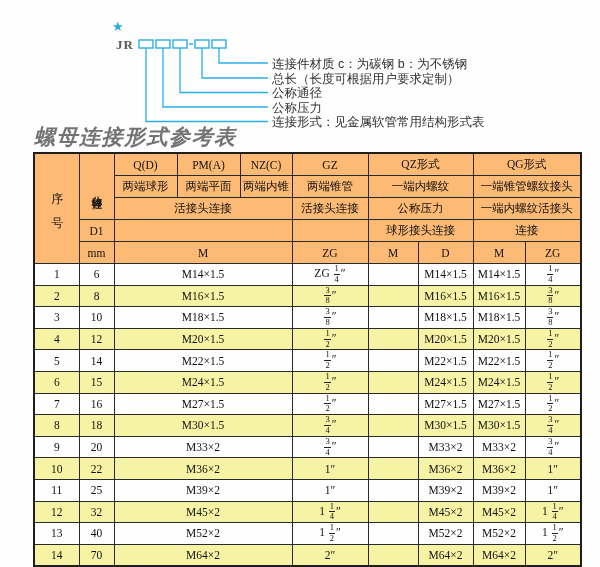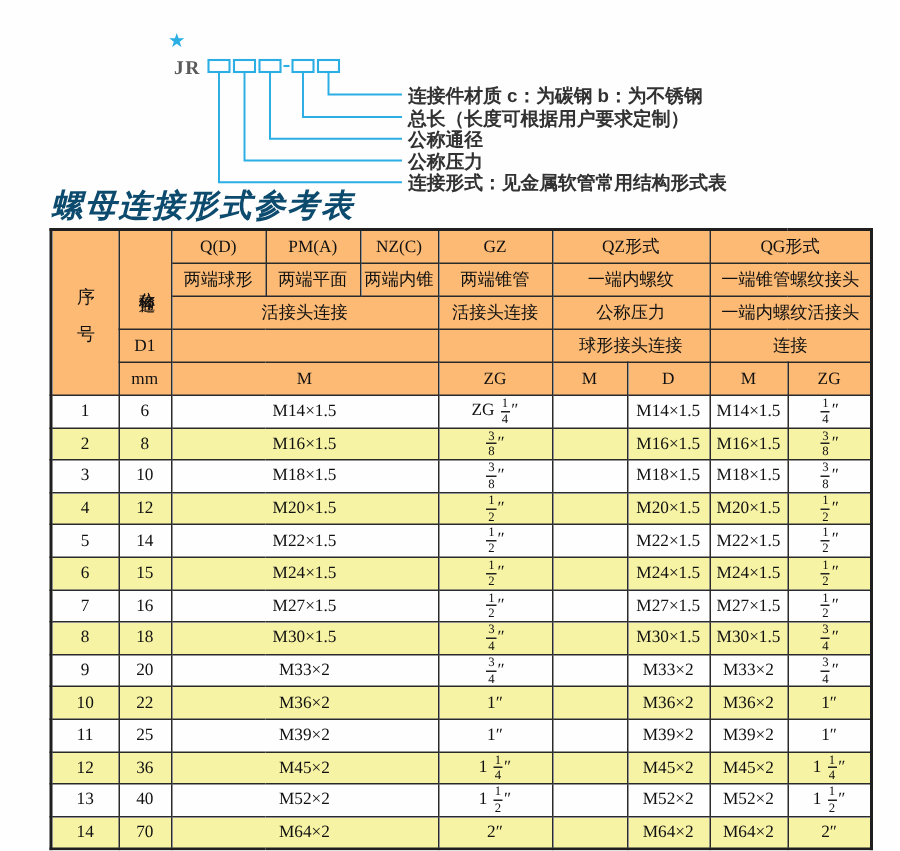--- a/index.html
+++ b/index.html
@@ -22,26 +22,26 @@
   .diagram-heading .star{color:#2aaee4;font-size:13px;}
   .code-prefix{
     position:absolute;left:116px;top:37px;
     font-family:Liberation Serif, serif;
     font-weight:bold;font-size:13px;color:#5a5a5a;letter-spacing:1px;
   }
   .diagram svg{position:absolute;left:0;top:0;}
   .diagram-label{
     position:absolute;left:272px;height:15px;
     font-family:"Liberation Sans","DejaVu Sans",sans-serif;
-    font-weight:bold;font-size:12.5px;color:#323232;white-space:nowrap;
+    font-weight:normal;font-size:12.5px;color:#323232;white-space:nowrap;
   }
   
   .table-title{
     position:absolute;left:34px;top:123px;
-    font-weight:bold;font-style:italic;font-size:21px;color:#0c4a6e;
+    font-weight:bold;font-style:italic;font-size:21px;color:#737373;
     letter-spacing:1.5px;
   }
   
   .ref-table{
     position:absolute;left:33px;top:152px;
     width:547px;height:408px;
     border-collapse:collapse;table-layout:fixed;
     border:2px solid #1f1f1f;
     font-size:11.5px;color:#111;
   }
@@ -319,21 +319,21 @@
           <td colspan="1">25</td>
           <td colspan="3">M39×2</td>
           <td colspan="1">1″</td>
           <td colspan="1"></td>
           <td colspan="1">M39×2</td>
           <td colspan="1">M39×2</td>
           <td colspan="1">1″</td>
         </tr>
         <tr class="alt">
           <td colspan="1">12</td>
-          <td colspan="1">36</td>
+          <td colspan="1">32</td>
           <td colspan="3">M45×2</td>
           <td colspan="1">1 <span class="frac">
               <span class="fn">1</span>
               <span class="fd">4</span>
             </span>″</td>
           <td colspan="1"></td>
           <td colspan="1">M45×2</td>
           <td colspan="1">M45×2</td>
           <td colspan="1">1 <span class="frac">
               <span class="fn">1</span>

